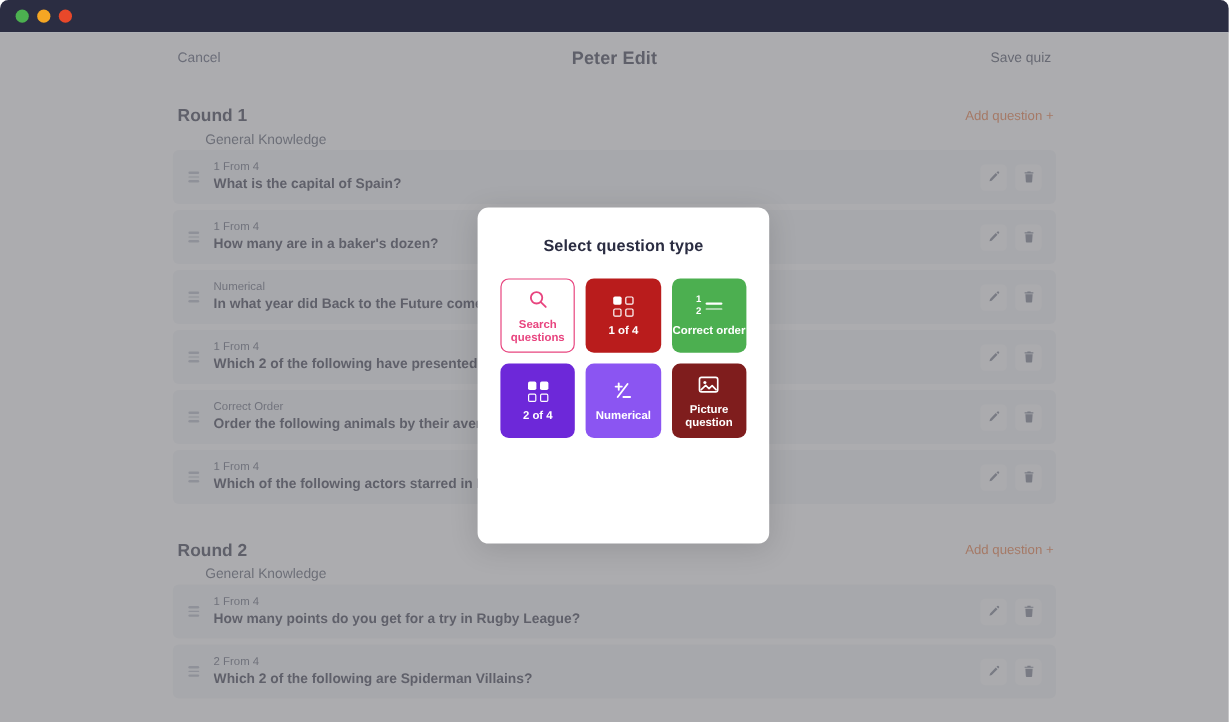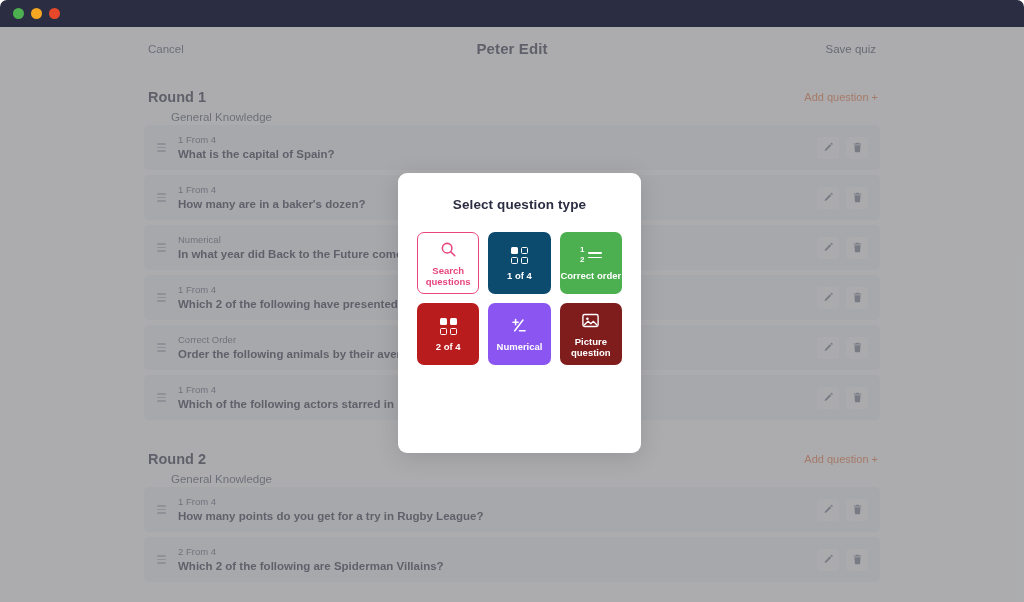--- a/index.html
+++ b/index.html
@@ -427,21 +427,21 @@
       <div class="card outline">
         <div class="card-icon">
           <svg width="17" height="17" viewBox="0 0 20 20">
               <circle cx="8.4" cy="8.4" r="5.6" stroke="#e8457f" stroke-width="1.8" fill="none"></circle>
               <line x1="12.6" y1="12.6" x2="17.4" y2="17.4" stroke="#e8457f" stroke-width="1.8" stroke-linecap="round"></line>
             </svg>
         </div>
         <div class="card-label">Search questions</div>
       </div>
 
-      <div class="card" style="background:#0c4a6e">
+      <div class="card" style="background:#b91c1c">
         <div class="card-icon">
           <div class="sq-grid">
             <span class="sq filled"></span>
               <span class="sq hollow"></span>
             <span class="sq hollow"></span>
               <span class="sq hollow"></span>
           </div>
         </div>
         <div class="card-label">1 of 4</div>
       </div>
@@ -455,21 +455,21 @@
               </div>
             <div class="ol-lines">
                 <i></i>
                 <i></i>
               </div>
           </div>
         </div>
         <div class="card-label">Correct order</div>
       </div>
 
-      <div class="card" style="background:#b91c1c">
+      <div class="card" style="background:#6d28d9">
         <div class="card-icon">
           <div class="sq-grid">
             <span class="sq filled"></span>
               <span class="sq filled"></span>
             <span class="sq hollow"></span>
               <span class="sq hollow"></span>
           </div>
         </div>
         <div class="card-label">2 of 4</div>
       </div>

